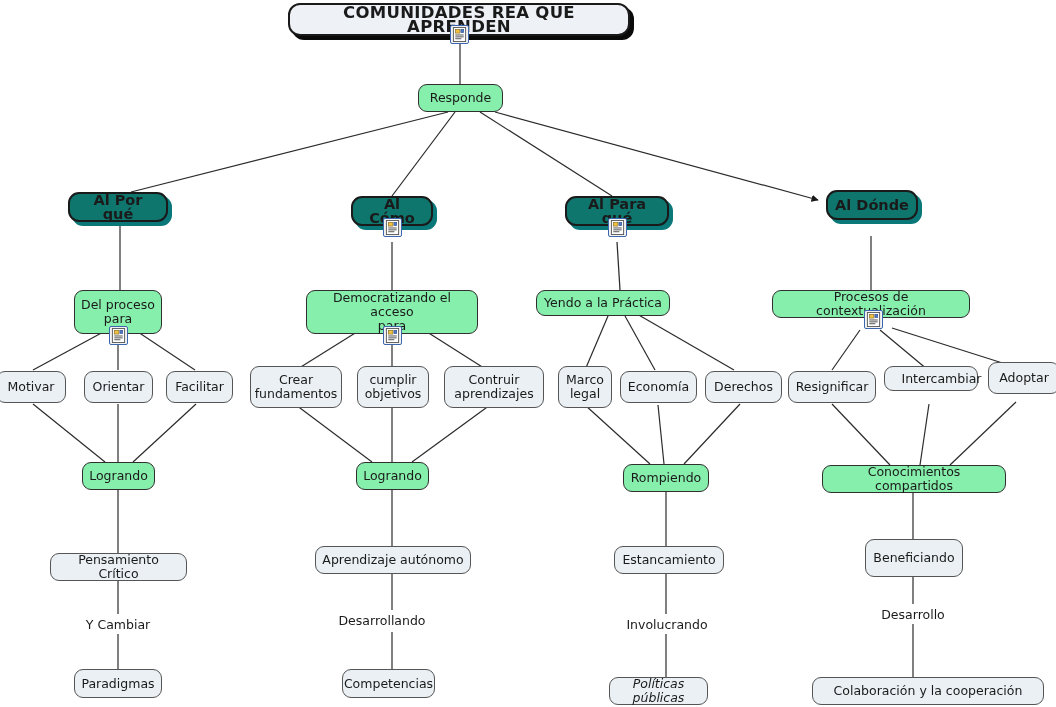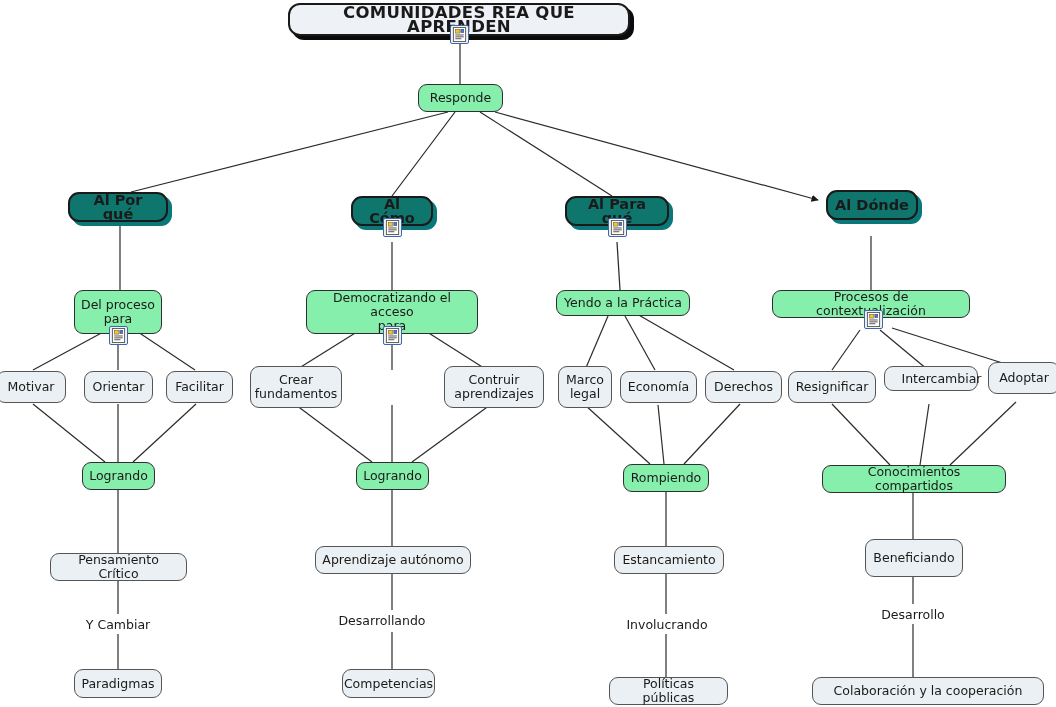--- a/index.html
+++ b/index.html
@@ -222,36 +222,38 @@
       <rect x="9.5" y="2.5" width="3" height="3.5" fill="#4e78c8" stroke="#2c4a84" stroke-width=".6"></rect>
       <g stroke="#4a4a4a" stroke-width="1">
         <path d="M3.5 8.5 H12.5"></path>
           <path d="M3.5 10.5 H12.5"></path>
           <path d="M3.5 12.5 H10"></path>
       </g>
     </svg>
   </div>
   <div class="node concept" style="left:250px;top:366px;width:92px;height:42px;">Crear
 fundamentos</div>
+  <div class="node concept" style="left:357px;top:366px;width:72px;height:42px;">cumplir
+objetivos</div>
   <div class="node concept" style="left:444px;top:366px;width:100px;height:42px;">Contruir
 aprendizajes</div>
   <div class="node linking" style="left:356px;top:462px;width:73px;height:28px;">Logrando</div>
   <div class="node concept" style="left:315px;top:546px;width:156px;height:28px;">Aprendizaje autónomo</div>
   <div class="node bare" style="left:320px;top:611px;width:124px;height:19px;">Desarrollando</div>
   <div class="node concept" style="left:342px;top:669px;width:93px;height:29px;">Competencias</div>
 
-  <div class="node linking" style="left:556px;top:290px;width:134px;height:26px;">Yendo a la Práctica</div>
+  <div class="node linking" style="left:536px;top:290px;width:134px;height:26px;">Yendo a la Práctica</div>
   <div class="node concept" style="left:558px;top:366px;width:54px;height:42px;">Marco
 legal</div>
   <div class="node concept" style="left:620px;top:371px;width:77px;height:32px;">Economía</div>
   <div class="node concept" style="left:705px;top:371px;width:77px;height:32px;">Derechos</div>
   <div class="node linking" style="left:623px;top:464px;width:86px;height:28px;">Rompiendo</div>
   <div class="node concept" style="left:614px;top:546px;width:110px;height:28px;">Estancamiento</div>
   <div class="node bare" style="left:608px;top:615px;width:118px;height:19px;">Involucrando</div>
-  <div class="node concept" style="left:609px;top:677px;width:119px;height:28px;">Políticas públicas</div>
+  <div class="node concept" style="left:609px;top:677px;width:99px;height:28px;font-style:italic;">Políticas públicas</div>
 
   <div class="node linking" style="left:772px;top:290px;width:198px;height:28px;">Procesos de contextualización</div>
   <div class="doc-icon" style="left:864px;top:310px;">
     <svg viewBox="0 0 16 16">
       <rect x="1.5" y="0.5" width="13" height="15" fill="#ffffff" stroke="#5a5a5a" stroke-width="1"></rect>
       <rect x="3.5" y="2.5" width="5" height="4" fill="#f0c040" stroke="#7a6020" stroke-width=".6"></rect>
       <rect x="9.5" y="2.5" width="3" height="3.5" fill="#4e78c8" stroke="#2c4a84" stroke-width=".6"></rect>
       <g stroke="#4a4a4a" stroke-width="1">
         <path d="M3.5 8.5 H12.5"></path>
           <path d="M3.5 10.5 H12.5"></path>

